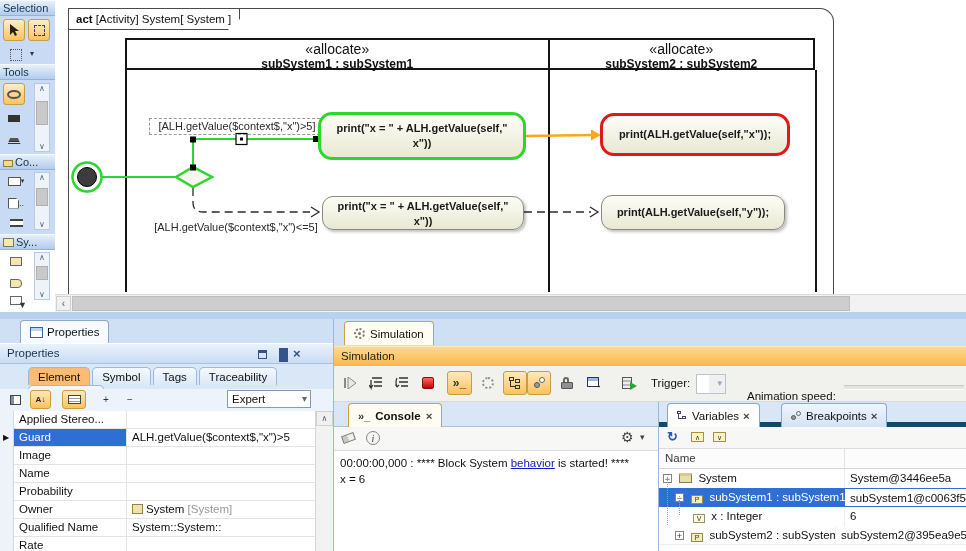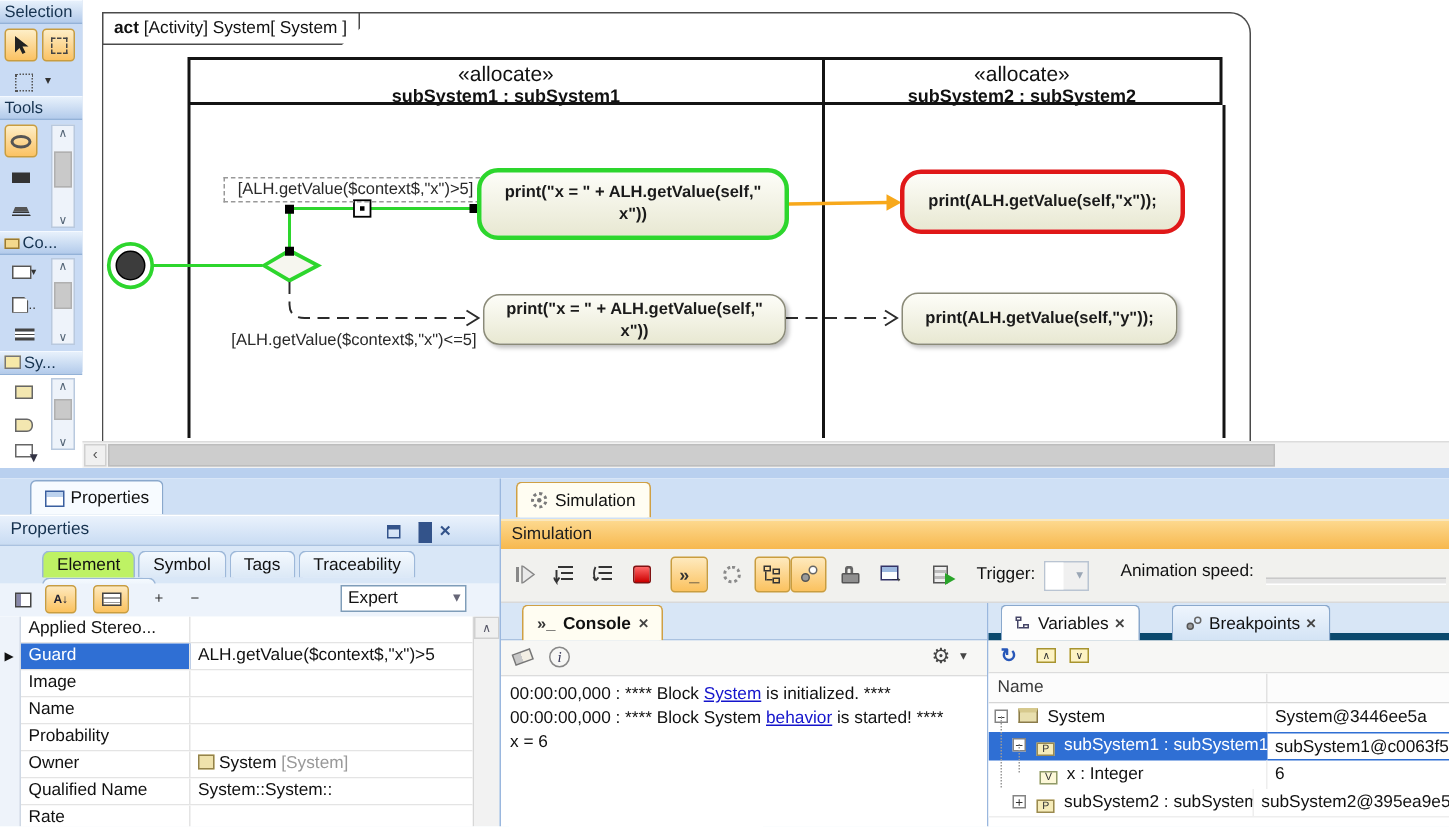--- a/index.html
+++ b/index.html
@@ -36,21 +36,21 @@
   
   .split{left:0;top:312px;width:966px;height:7px;background:#b9d0ef}
   
   .tabbar{background:linear-gradient(#e3eefб,#cfe0f5);background:#cfe0f5}
   .wtab{border:1px solid #8aa8cc;border-bottom:none;border-radius:4px 4px 0 0;background:#f7fbff;
         display:flex;align-items:center;gap:4px;padding:0 9px;box-sizing:border-box;height:23px}
   .phdr{background:linear-gradient(#eaf2fc,#c9dcf3);border-top:1px solid #fff;border-bottom:1px solid #aac2e0;
         line-height:19px;padding-left:7px;box-sizing:border-box;color:#16324f}
   .etab{border:1px solid #9db8d9;border-bottom:none;border-radius:5px 5px 0 0;padding:3px 9px 2px;
         background:linear-gradient(#f4f9fe,#dbe8f6);display:inline-block;margin-right:2px;font-size:11.5px}
-  .etab.active{background:#bef264;position:relative;z-index:2}
+  .etab.active{background:#fdba74;position:relative;z-index:2}
   .tbtn{border:1px solid transparent;border-radius:3px;display:flex;align-items:center;justify-content:center;box-sizing:border-box}
   .tbtn.on{background:linear-gradient(#fee9bd,#fbc25f);border:1px solid #c99d3f}
   .grid-row{display:flex;height:18px;line-height:17px;border-bottom:1px solid #e4e4e4;box-sizing:border-box;background:#fff}
   .glabel{width:113px;padding-left:5px;border-right:1px solid #e4e4e4;box-sizing:border-box;white-space:nowrap;overflow:hidden}
   .gvalue{flex:1;padding-left:5px;white-space:nowrap;overflow:hidden}
   .sel-blue{background:#2f6fd4;color:#fff}
   
   .simhdr{background:linear-gradient(#fdd98f,#f7b84e);border-top:1px solid #ffe9b8;line-height:19px;
           padding-left:7px;box-sizing:border-box;color:#1d1d1d}
   .cream-tab{border:1px solid #cfa045;border-bottom:none;border-radius:4px 4px 0 0;background:#fffdf2;
@@ -357,40 +357,39 @@
           <span class="mini" style="position:absolute;left:0;top:0;width:10px;height:12px;border:1px solid #555;background:repeating-linear-gradient(#eee 0 2px,#bbb 2px 4px)"></span>
           <span class="mini" style="position:absolute;left:8px;top:5px;width:0;height:0;border-left:7px solid #2aa52a;border-top:4px solid transparent;border-bottom:4px solid transparent"></span>
         </span>
     </div>
     <span class="abs" style="left:317px;top:11px">Trigger:</span>
     <div class="abs" style="left:362px;top:8px;width:30px;height:20px;background:#f0f0f0;border:1px solid #b9c4d2;box-sizing:border-box">
       <span class="mini" style="width:12px;height:18px;background:#fff;display:block"></span>
       <span class="abs" style="right:3px;top:3px;font-size:9px;color:#9aa6b5">▾</span>
     </div>
 
-    <span class="abs" style="left:413px;top:9px">Animation speed:</span>
+    <span class="abs" style="left:413px;top:24px">Animation speed:</span>
     <div class="abs" style="left:510px;top:19px;width:120px;height:3px;border-top:1px solid #c9c9c9;border-bottom:1px solid #fff;background:#e4e4e4"></div>
   </div>
 
   <div class="abs" style="left:0;top:83px;width:324px;height:149px">
     <div class="abs" style="left:0;top:0;width:324px;height:25px;background:#d8e6f6;border-bottom:1px solid #aac2e0;box-sizing:border-box">
       <div class="abs cream-tab" style="left:14px;top:1px;height:24px">
         <span style="font-weight:bold;font-size:11px;color:#333">»_</span>
         <span style="font-weight:bold">Console</span>
         <span style="font-weight:bold;color:#444">×</span>
       </div>
     </div>
     <div class="abs" style="left:0;top:25px;width:324px;height:24px;background:#f7f7f5;border-bottom:1px solid #dcdcdc;box-sizing:border-box">
       <span class="abs mini" style="left:8px;top:7px;width:13px;height:8px;background:linear-gradient(90deg,#c8c8c8 0 5px,#f3efe4 5px);border:1px solid #777;transform:rotate(-20deg)"></span>
       <span class="abs mini" style="left:32px;top:4px;width:14px;height:14px;border:1px solid #888;border-radius:50%;text-align:center;font-size:10px;font-style:italic;font-family:'Liberation Serif',serif;line-height:13px;color:#335">i</span>
       <span class="abs" style="left:287px;top:2px;font-size:14px;color:#444">⚙</span>
       <span class="abs" style="left:306px;top:5px;font-size:9px;color:#444">▾</span>
     </div>
     <div class="abs" style="left:0;top:49px;width:324px;height:100px;background:#fff;padding:4px 0 0 6px;box-sizing:border-box;line-height:16px;overflow:hidden">
-      <div class="console-line"><span>00:00:00,000 : **** Block </span><span class="clink">System</span><span> is initialized. ****</span></div>
       <div class="console-line"><span>00:00:00,000 : **** Block System </span><span class="clink">behavior</span><span> is started! ****</span></div>
       <div class="console-line"><span>x = 6</span></div>
     </div>
   </div>
 
   <div class="abs" style="left:324px;top:83px;width:309px;height:149px;border-left:1px solid #9ab7de;box-sizing:border-box">
     <div class="abs" style="left:0;top:0;width:308px;height:25px;background:#d8e6f6;border-bottom:5px solid #0c4a6e;box-sizing:border-box">
       <div class="abs wtab" style="left:8px;top:1px;height:24px;background:#fdfdfd">
         <span class="mini" style="position:relative;width:11px;height:10px">
             <span class="mini" style="position:absolute;left:0;top:0;width:4px;height:3px;border:1px solid #446"></span>

